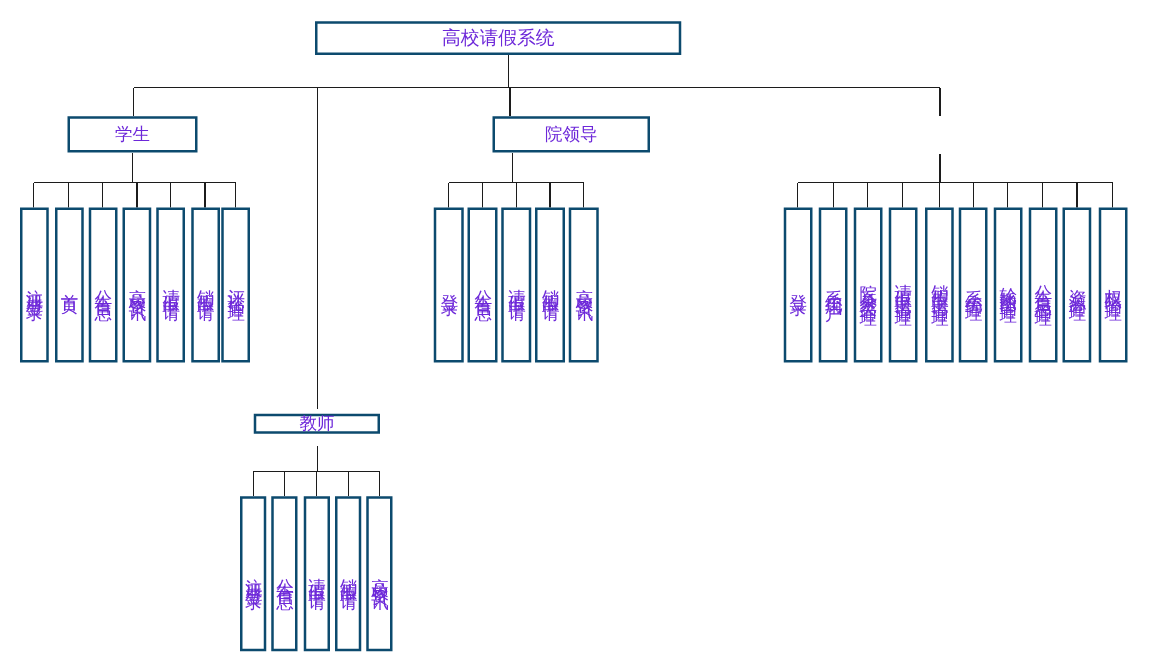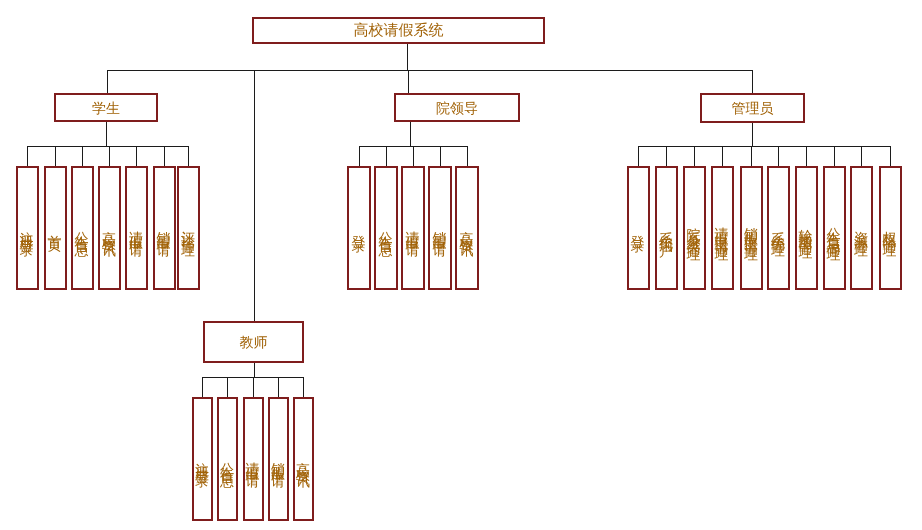--- a/index.html
+++ b/index.html
@@ -8,28 +8,28 @@
     width:922px;height:530px;
     background:#ffffff;
     font-family:"DejaVu Sans",sans-serif;
     color:#000;
     overflow:hidden;
   }
   .canvas svg{position:absolute;left:0;top:0;}
   .node{
     position:absolute;
     box-sizing:border-box;
-    border:2px solid #7f1d1d;
+    border:2px solid #0c4a6e;
     background:#ffffff;
     display:flex;
     align-items:center;
     justify-content:center;
     font-size:14px;
     line-height:1;
-    color:#a16207;
+    color:#6d28d9;
     white-space:nowrap;
   }
   .vnode{
     writing-mode:vertical-rl;
     text-orientation:upright;
     letter-spacing:4px;
     font-size:14px;
     padding:2px 0;
   }
   .rootnode{font-size:15px;}
@@ -89,30 +89,29 @@
     <div class="node vnode" style="left: 98px; top: 166px; width: 23px; height: 124px;">高校资讯</div>
     <div class="node vnode" style="left: 125px; top: 166px; width: 23px; height: 124px;">请假申请</div>
     <div class="node vnode" style="left: 152.5px; top: 166px; width: 23px; height: 124px;">销假申请</div>
     <div class="node vnode" style="left: 177px; top: 166px; width: 23px; height: 124px;">评论管理</div>
     <div class="node" style="left: 347px; top: 93px; width: 126px; height: 29px; margin-left: 47px;">院领导</div>
     <div class="node vnode" style="left: 347px; top: 166px; width: 24px; height: 124px;">登录</div>
     <div class="node vnode" style="left: 374px; top: 166px; width: 24px; height: 124px;">公告信息</div>
     <div class="node vnode" style="left: 401px; top: 166px; width: 24px; height: 124px;">请假申请</div>
     <div class="node vnode" style="left: 428px; top: 166px; width: 24px; height: 124px;">销假申请</div>
     <div class="node vnode" style="left: 455px; top: 166px; width: 24px; height: 124px;">高校资讯</div>
-    <div class="node" style="left: 700px; top: 93px; width: 105px; height: 30px;">管理员</div>
     <div class="node vnode" style="left: 626.5px; top: 166px; width: 23px; height: 124px;">登录</div>
     <div class="node vnode" style="left: 655px; top: 166px; width: 23px; height: 124px;">系统用户</div>
     <div class="node vnode" style="left: 682.5px; top: 166px; width: 23px; height: 124px;">院系分类管理</div>
     <div class="node vnode" style="left: 710.5px; top: 166px; width: 23px; height: 124px;">请假申请管理</div>
     <div class="node vnode" style="left: 740px; top: 166px; width: 23px; height: 124px;">销假申请管理</div>
     <div class="node vnode" style="left: 767px; top: 166px; width: 23px; height: 124px;">系统管理</div>
     <div class="node vnode" style="left: 794.5px; top: 166px; width: 23px; height: 124px;">轮播图管理</div>
     <div class="node vnode" style="left: 822.5px; top: 166px; width: 23px; height: 124px;">公告信息管理</div>
     <div class="node vnode" style="left: 850px; top: 166px; width: 23px; height: 124px;">资源管理</div>
     <div class="node vnode" style="left: 878.5px; top: 166px; width: 23px; height: 124px;">权限管理</div>
-    <div class="node" style="left: 203px; top: 321px; width: 101px; height: 42px;">教师</div>
+    <div class="node" style="left: 203px; top: 331px; width: 101px; height: 16px;">教师</div>
     <div class="node vnode" style="left: 192px; top: 397px; width: 21px; height: 124px;">注册登录</div>
     <div class="node vnode" style="left: 217px; top: 397px; width: 21px; height: 124px;">公告信息</div>
     <div class="node vnode" style="left: 242.5px; top: 397px; width: 21px; height: 124px;">请假申请</div>
     <div class="node vnode" style="left: 268px; top: 397px; width: 21px; height: 124px;">销假申请</div>
     <div class="node vnode" style="left: 293px; top: 397px; width: 21px; height: 124px;">高校资讯</div>
   </div>
 
 </body></html>

